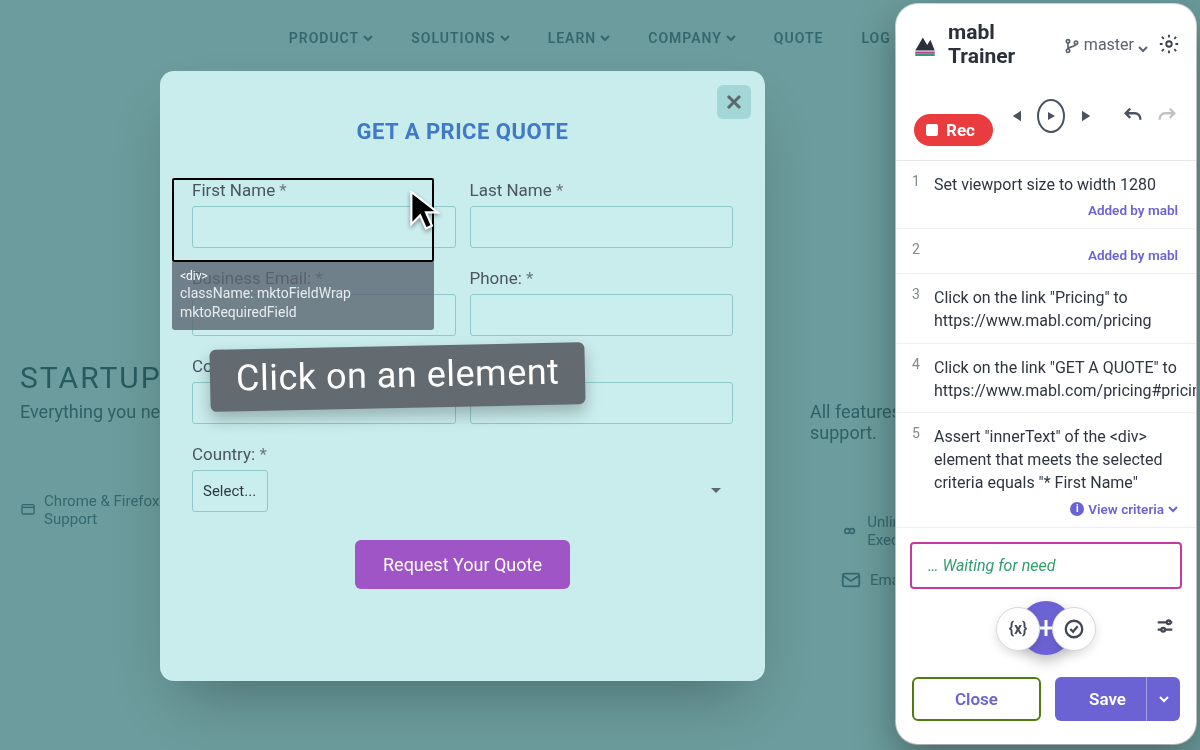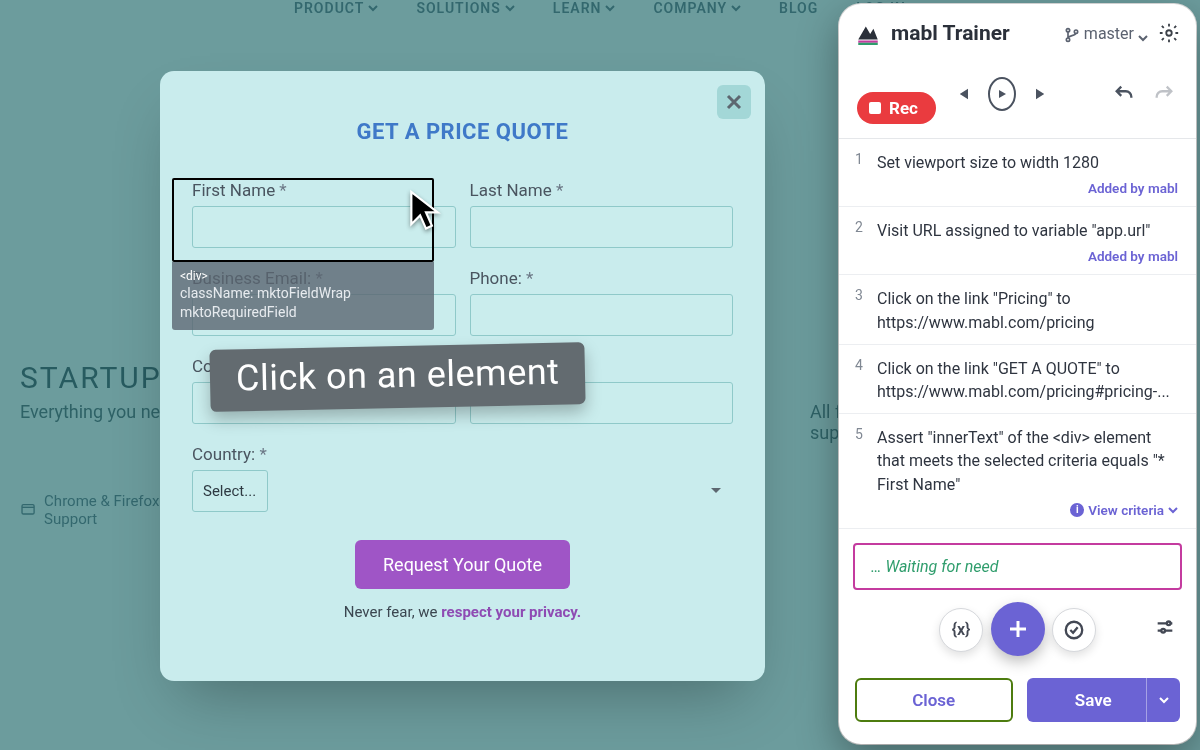--- a/index.html
+++ b/index.html
@@ -1,21 +1,21 @@
 <!DOCTYPE html>
 <html><head>
 <meta charset="utf-8">
 <style>
   * { box-sizing: border-box; margin: 0; padding: 0; font-family: -apple-system, BlinkMacSystemFont, "Segoe UI", Roboto, Helvetica, Arial, sans-serif; }
   body { width: 1200px; height: 750px; overflow: hidden; position: relative; background: #fff; }
 
   
   .bg { position:absolute; inset:0; background:#fff; filter: none; }
   .bg .hero { height:150px; background:linear-gradient(#fff,#fff); display:flex; flex-direction:column; }
-  .bg .nav { display:flex; justify-content:center; gap:38px; color:#6b7785; font-size:14px; letter-spacing:1px; font-weight:600;text-align:center; }
+  .bg .nav { display:flex; justify-content:center; gap:38px; padding-top:30px; color:#6b7785; font-size:14px; letter-spacing:1px; font-weight:600;text-align:center; }
   .bg .nav span { display:inline-flex; align-items:center; gap:4px; }
   .bg .content { padding:210px 20px 0 20px; color:#4a5560; }
   .bg h1 { font-weight:400; color:#4a5560; font-size:30px; letter-spacing:2px; margin-bottom:6px;}
   .bg p  { color:#5d6770; font-size:18px; }
   .bg .cols { display:flex; gap:60px; }
   .bg .col { flex:1; }
   .bg .features { margin-top:70px; display:flex; flex-wrap:wrap; gap:20px 40px; color:#6b7785; font-size:15px;}
   .bg .feat { display:flex; align-items:center; gap:8px; width:150px;}
   .bg .icon { width:22px;height:22px; color:#6b7785; fill:none; stroke:currentColor; stroke-width:2;}
   .bg .overlay { position:absolute; inset:0; background:rgba(18,95,97,0.62); }
@@ -51,21 +51,21 @@
   .tooltip .tag{font-size:12px;color:#fff;}
   .instruction { position:absolute; left:210px; top:346px; background:#636b70; color:#fff;
                  font-size:36px; padding:8px 26px 12px; border-radius:6px; transform:rotate(-1.2deg);
                  box-shadow:0 8px 16px rgba(0,0,0,0.25); font-weight:400; letter-spacing:0.5px;}
   .submit { display:block; margin:28px auto 14px; background:#9f55c6; color:#fff; border:none;
             border-radius:6px; padding:14px 28px; font-size:18px; cursor:pointer;}
   .privacy { text-align:center; color:#3b4650; font-size:15px; }
   .privacy a { color:#8e4bb3; font-weight:700; text-decoration:none; }
 
   
-  .panel { position:absolute; top:4px; right:4px; width:357px; height:740px; background:#fff;
+  .panel { position:absolute; top:4px; right:4px; width:300px; height:740px; background:#fff;
            border-radius:22px; box-shadow:0 14px 40px rgba(0,0,0,0.35), 0 0 0 1px #e3e3e3; overflow:hidden;}
   .phead { display:flex; align-items:center; gap:10px; padding:16px 16px 10px; }
   .logo { width:26px;height:26px; }
   .ptitle { font-weight:700; font-size:21px; color:#2b303a; flex:1;}
   .branch { display:flex; align-items:flex-end; gap:4px; color:#5b6270; font-size:16px; cursor:pointer;}
   .gear { width:22px;height:22px; color:#3b4048; cursor:pointer;}
   .controls { display:flex; align-items:center; gap:12px; padding:8px 18px 14px; }
   .rec { display:flex; align-items:center; gap:8px; background:#ea3b3f; color:#fff; font-weight:700;
          border-radius:999px; padding:6px 18px 6px 12px; font-size:17px; cursor:pointer;margin-top:28px;}
   .rec .dot{width:12px;height:12px;background:#fff;border-radius:2px;}
@@ -124,21 +124,21 @@
             <path d="M1 3l4 4 4-4" stroke="#6b7785" fill="none" stroke-width="2"></path>
           </svg>
         </span>
       <span>
           <span>COMPANY</span> 
           <svg width="10" height="10">
             <path d="M1 3l4 4 4-4" stroke="#6b7785" fill="none" stroke-width="2"></path>
           </svg>
         </span>
       <span>
-          <span>BLOG</span>
+          <span>QUOTE</span>
         </span>
       <span>
           <span>LOG IN</span>
         </span>
     </div>
   </div>
   <div class="content">
     <div class="cols">
       <div class="col">
         <h1>STARTUP</h1>
@@ -232,23 +232,20 @@
       <label><span>Country:</span> <span class="ast">*</span></label>
       <div class="select-wrap">
         <select>
           <option>Select...</option>
         </select>
       </div>
     </div>
   </div>
 
   <button class="submit">Request Your Quote</button>
-  <p class="privacy">
-    <span>Never fear, we </span><a href="#">respect your privacy.</a>
-  </p>
 </div>
 
 <div class="highlight-box"></div>
 <div class="tooltip">
   <div class="tag">&lt;div&gt;</div>
   <div>className: mktoFieldWrap</div>
   <div>mktoRequiredField</div>
 </div>
 <div class="instruction">Click on an element</div>
 <div class="cursor">
@@ -319,21 +316,20 @@
   </div>
 
   <div class="steps">
     <div class="step">
       <span class="num">1</span>
       <div class="txt">Set viewport size to width 1280</div>
       <div class="meta">Added by mabl</div>
     </div>
     <div class="step">
       <span class="num">2</span>
-      <div class="txt">Visit URL assigned to variable "app.url"</div>
       <div class="meta">Added by mabl</div>
     </div>
     <div class="step">
       <span class="num">3</span>
       <div class="txt">Click on the link "Pricing" to https://www.mabl.com/pricing</div>
     </div>
     <div class="step">
       <span class="num">4</span>
       <div class="txt">Click on the link "GET A QUOTE" to https://www.mabl.com/pricing#pricing-...</div>
     </div>

